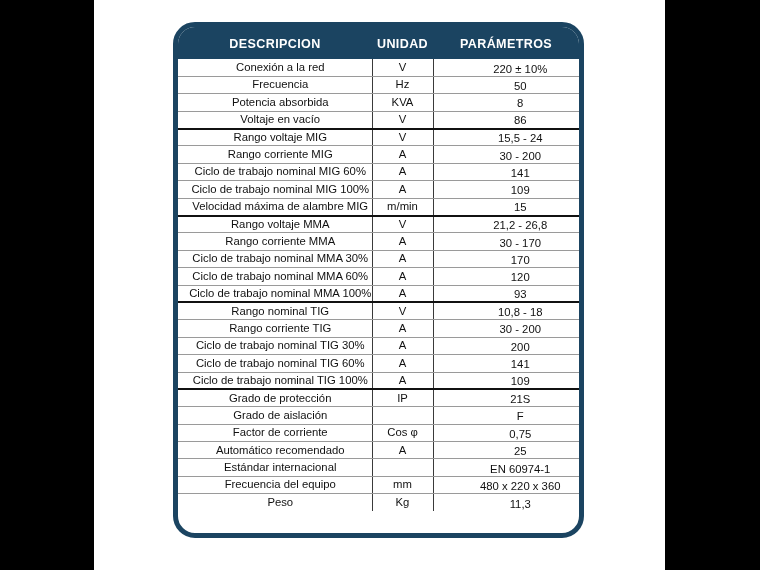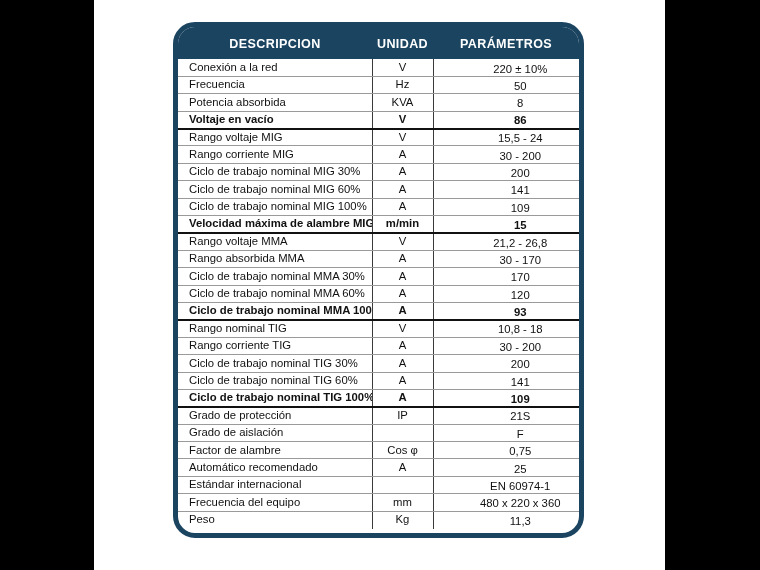--- a/index.html
+++ b/index.html
@@ -82,39 +82,38 @@
     font-size: 11.3px;
     color: #111111;
     border-bottom: 1px solid #9a9a9a;
     white-space: nowrap;
     overflow: hidden;
     line-height: 1;
   }
   .c-desc {
     width: 194px;
     padding-left: 11px;
-    text-align: left;
+    text-align: center;
     border-right: 1px solid #3a3a3a;
   }
   .c-unit {
     width: 61px;
     text-align: center;
     border-right: 1px solid #3a3a3a;
   }
   .c-param {
     width: 174px;
     text-align: center;
     vertical-align: bottom;
     padding-bottom: 1px;
   }
 
   
   tr.section-end td {
     border-bottom: 2px solid #111111;
-    font-weight: bold;
   }
   
   tr:last-child td {
     border-bottom: none;
   }
 </style>
 </head>
 <body>
 
 <div class="letterbox left"></div>
@@ -156,46 +155,41 @@
             <td class="c-desc">Rango voltaje MIG</td>
             <td class="c-unit">V</td>
             <td class="c-param">15,5 - 24</td>
           </tr>
           <tr>
             <td class="c-desc">Rango corriente MIG</td>
             <td class="c-unit">A</td>
             <td class="c-param">30 - 200</td>
           </tr>
           <tr>
-            <td class="c-desc">Ciclo de trabajo nominal MIG 30%</td>
-            <td class="c-unit">A</td>
-            <td class="c-param">200</td>
-          </tr>
-          <tr>
             <td class="c-desc">Ciclo de trabajo nominal MIG 60%</td>
             <td class="c-unit">A</td>
             <td class="c-param">141</td>
           </tr>
           <tr>
             <td class="c-desc">Ciclo de trabajo nominal MIG 100%</td>
             <td class="c-unit">A</td>
             <td class="c-param">109</td>
           </tr>
           <tr class="section-end">
             <td class="c-desc">Velocidad máxima de alambre MIG</td>
             <td class="c-unit">m/min</td>
             <td class="c-param">15</td>
           </tr>
           <tr>
             <td class="c-desc">Rango voltaje MMA</td>
             <td class="c-unit">V</td>
             <td class="c-param">21,2 - 26,8</td>
           </tr>
           <tr>
-            <td class="c-desc">Rango absorbida MMA</td>
+            <td class="c-desc">Rango corriente MMA</td>
             <td class="c-unit">A</td>
             <td class="c-param">30 - 170</td>
           </tr>
           <tr>
             <td class="c-desc">Ciclo de trabajo nominal MMA 30%</td>
             <td class="c-unit">A</td>
             <td class="c-param">170</td>
           </tr>
           <tr>
             <td class="c-desc">Ciclo de trabajo nominal MMA 60%</td>
@@ -236,21 +230,21 @@
             <td class="c-desc">Grado de protección</td>
             <td class="c-unit">IP</td>
             <td class="c-param">21S</td>
           </tr>
           <tr>
             <td class="c-desc">Grado de aislación</td>
             <td class="c-unit"></td>
             <td class="c-param">F</td>
           </tr>
           <tr>
-            <td class="c-desc">Factor de alambre</td>
+            <td class="c-desc">Factor de corriente</td>
             <td class="c-unit">Cos φ</td>
             <td class="c-param">0,75</td>
           </tr>
           <tr>
             <td class="c-desc">Automático recomendado</td>
             <td class="c-unit">A</td>
             <td class="c-param">25</td>
           </tr>
           <tr>
             <td class="c-desc">Estándar internacional</td>

